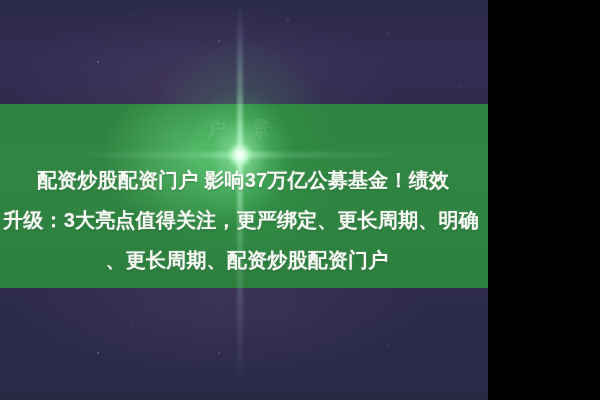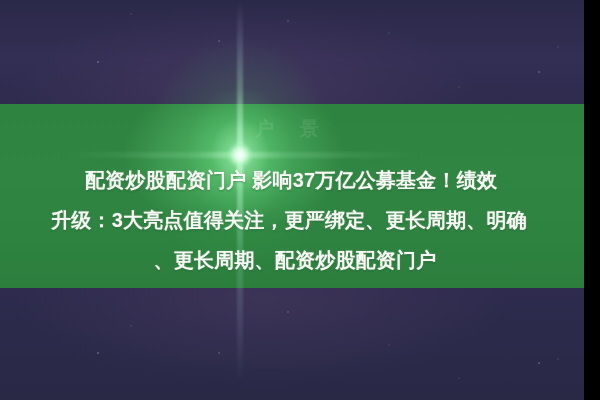--- a/index.html
+++ b/index.html
@@ -3,21 +3,21 @@
 <meta charset="utf-8">
 <title>Banner</title>
 <style>
   html, body {
     margin: 0;
     padding: 0;
     background: #000;
   }
   #stage {
     position: relative;
-    width: 584px;
+    width: 488px;
     height: 400px;
     overflow: hidden;
     font-family: "Liberation Sans", "DejaVu Sans", sans-serif;
     background: #2c2a4b;
   }
 
   
   .sky {
     position: absolute;
     inset: 0;

